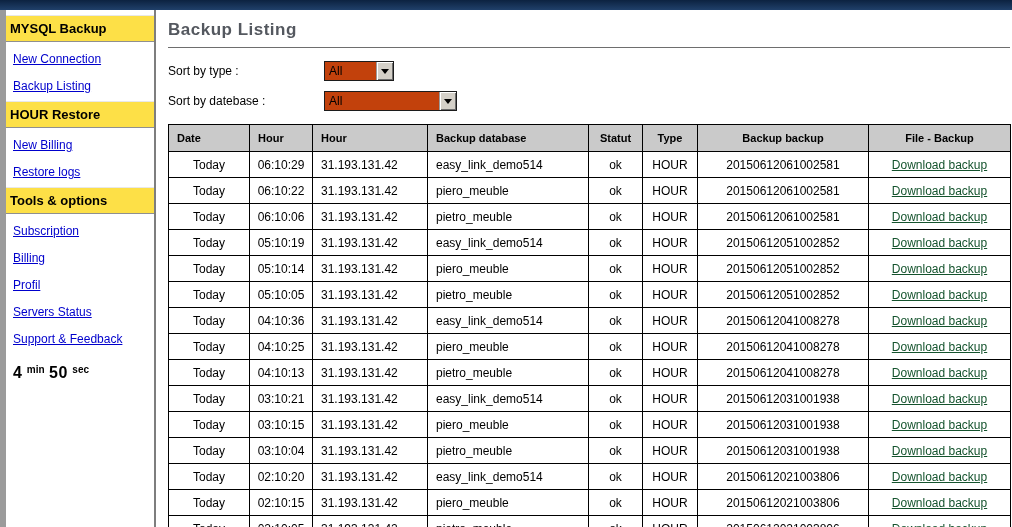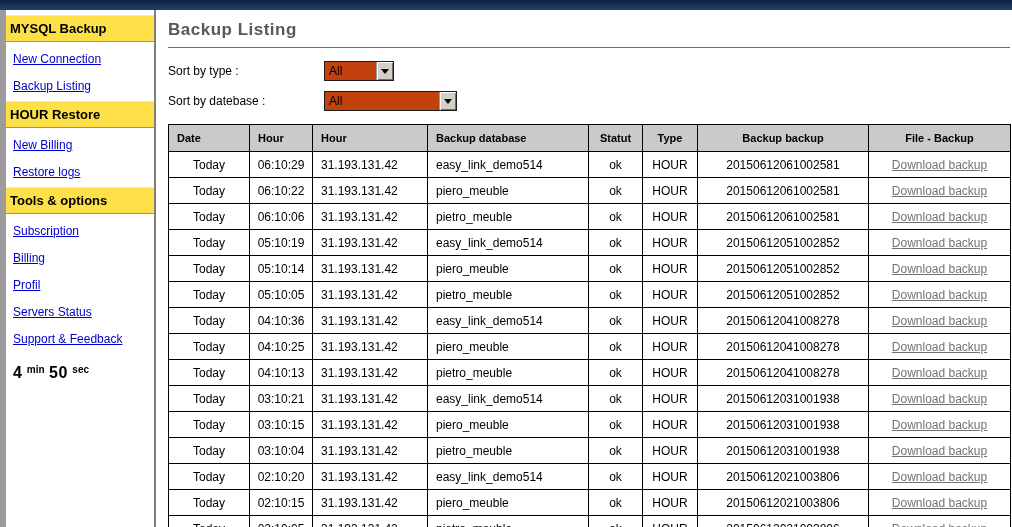--- a/index.html
+++ b/index.html
@@ -58,21 +58,21 @@
   .tri { width:0; height:0; border-left:4px solid transparent; border-right:4px solid transparent; border-top:5px solid #000; }
 
   table.backup { border-collapse:collapse; table-layout:fixed; width:842px; margin-top:13px; }
   .backup th {
     background:#cacaca; border:1px solid #000;
     font-size:11px; font-weight:bold; height:27px; padding:0 4px;
   }
   .backup td { border:1px solid #000; font-size:12px; height:26px; padding:0 4px; background:#fff; }
   .backup .al { text-align:left; padding-left:8px; }
   .backup .ac { text-align:center; }
-  .backup a { color:#737373; text-decoration:underline; cursor:pointer; }
+  .backup a { color:#14532d; text-decoration:underline; cursor:pointer; }
   .c-date { width:81px; } .c-hour { width:63px; } .c-host { width:115px; }
   .c-db { width:161px; } .c-statut { width:54px; } .c-type { width:55px; }
   .c-num { width:171px; } .c-file { width:142px; }
 </style>
 </head>
 <body>
 
 <div class="topbar"></div>
 
 <div class="layout">

